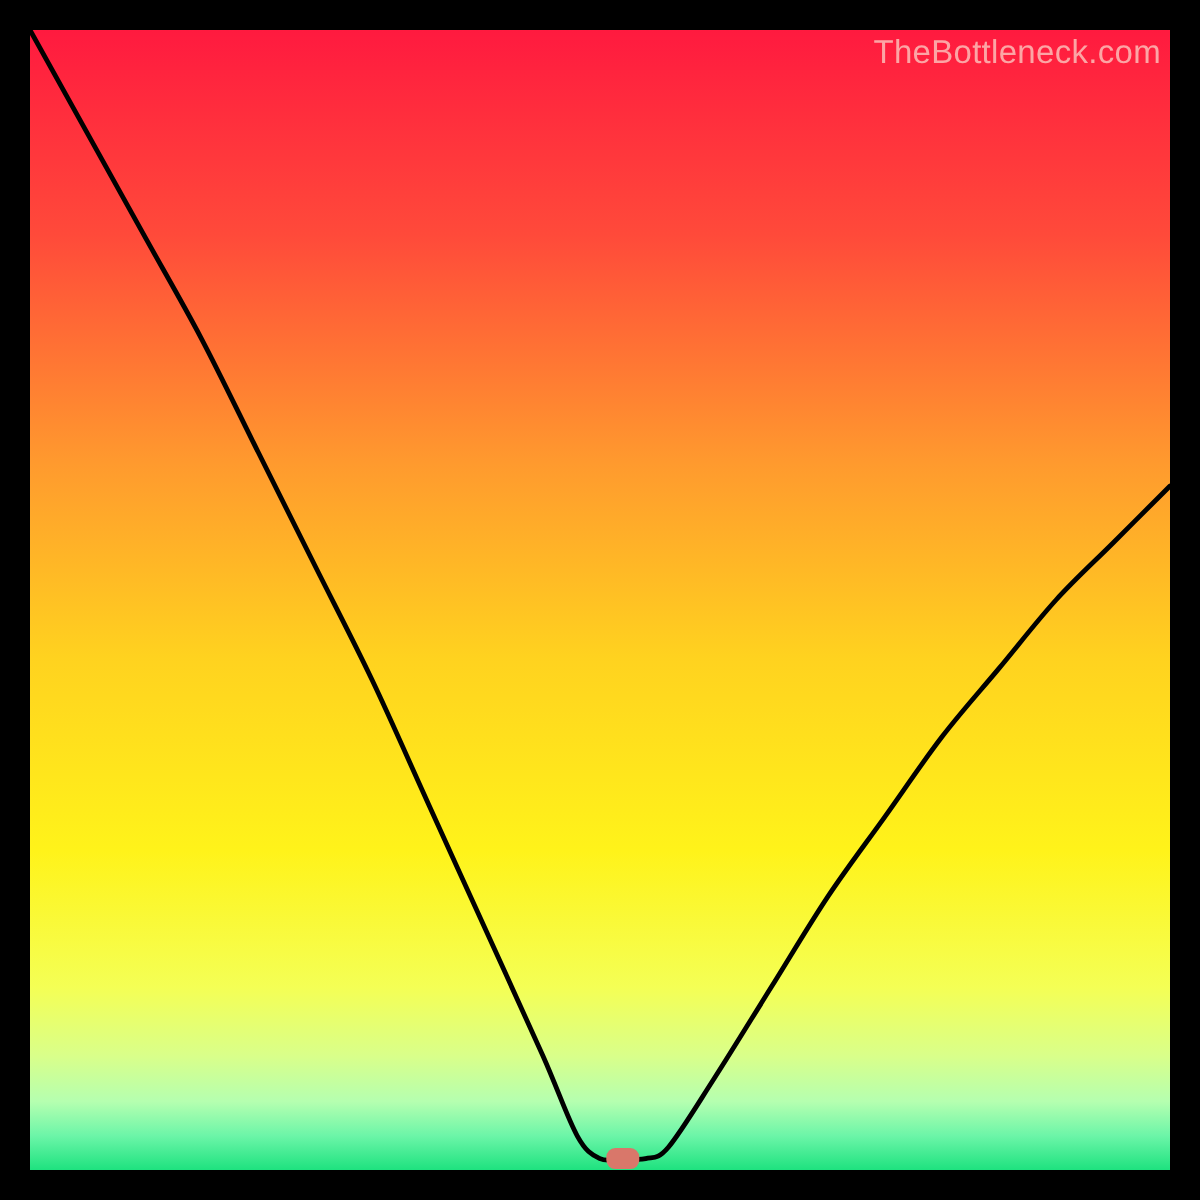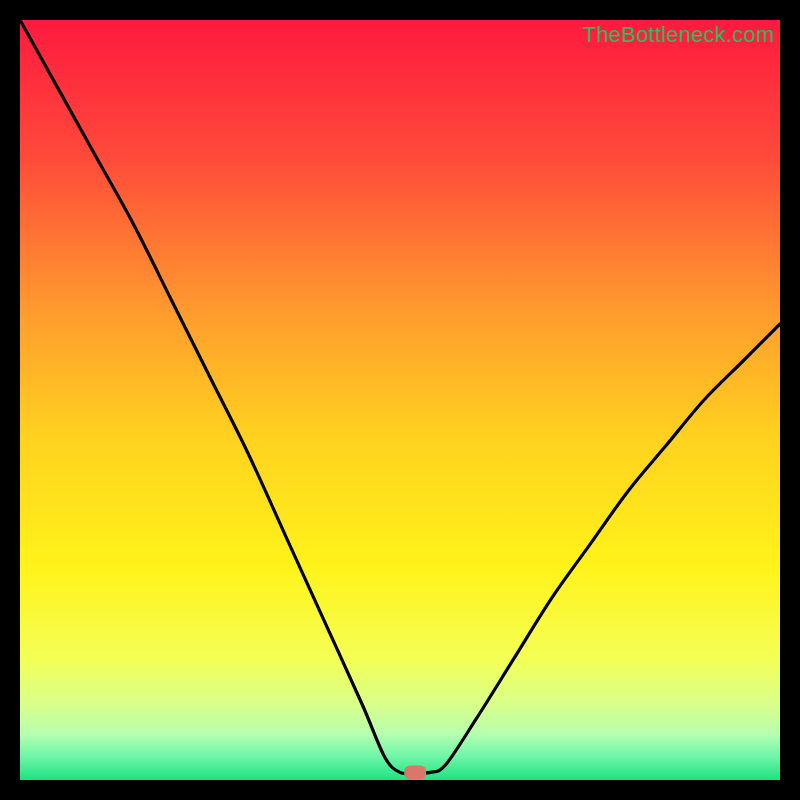--- a/index.html
+++ b/index.html
@@ -23,21 +23,21 @@
     position: absolute;
     left: 0;
     top: 0;
     width: 760px;
     height: 760px;
   }
   .watermark {
     position: absolute;
     top: 2px;
     right: 6px;
-    color: #22c55e;
+    color: #fca5a5;
     font-size: 22px;
     font-weight: 500;
     letter-spacing: 0.2px;
     pointer-events: none;
   }
   svg { display: block; }
 </style>
 </head>
 <body>
 

